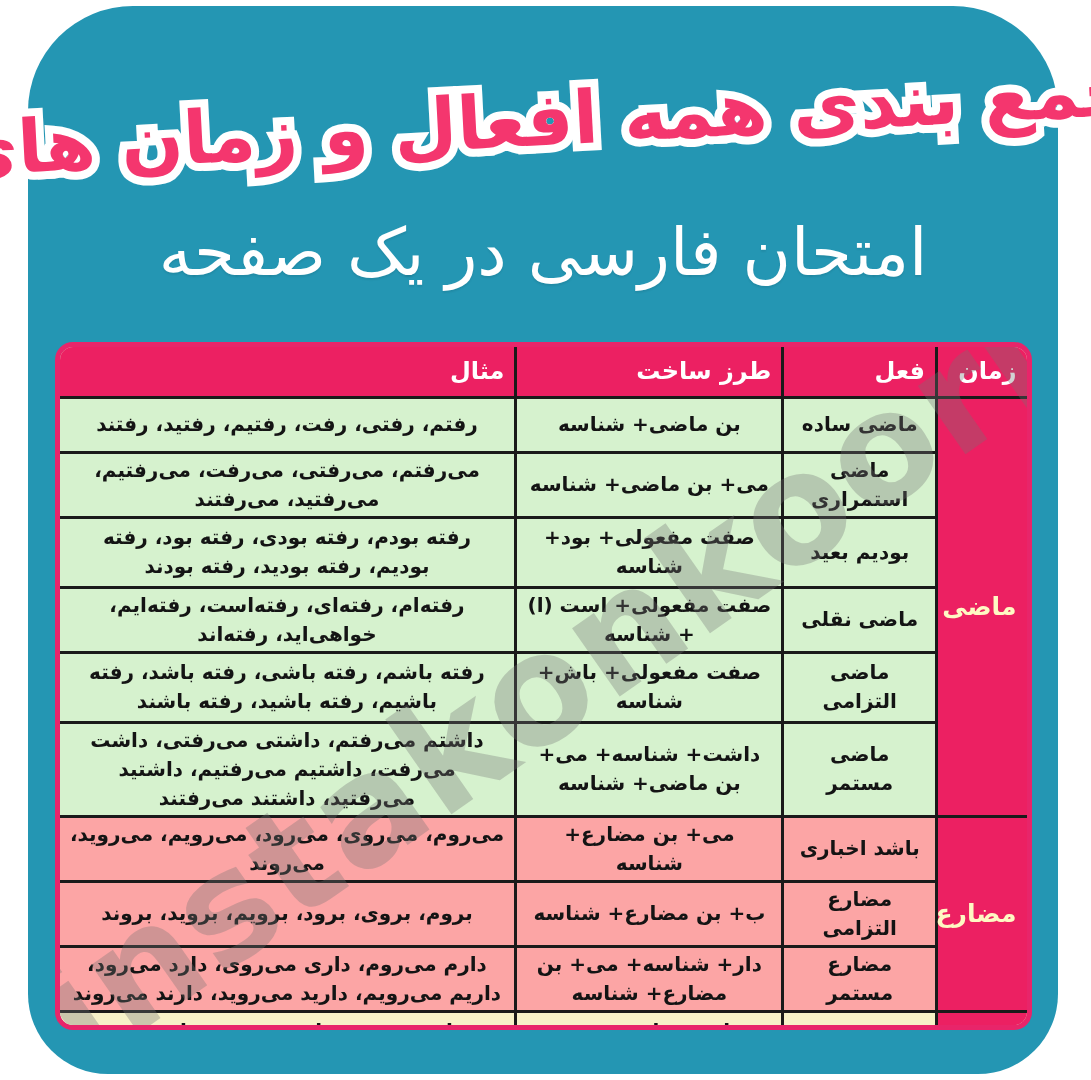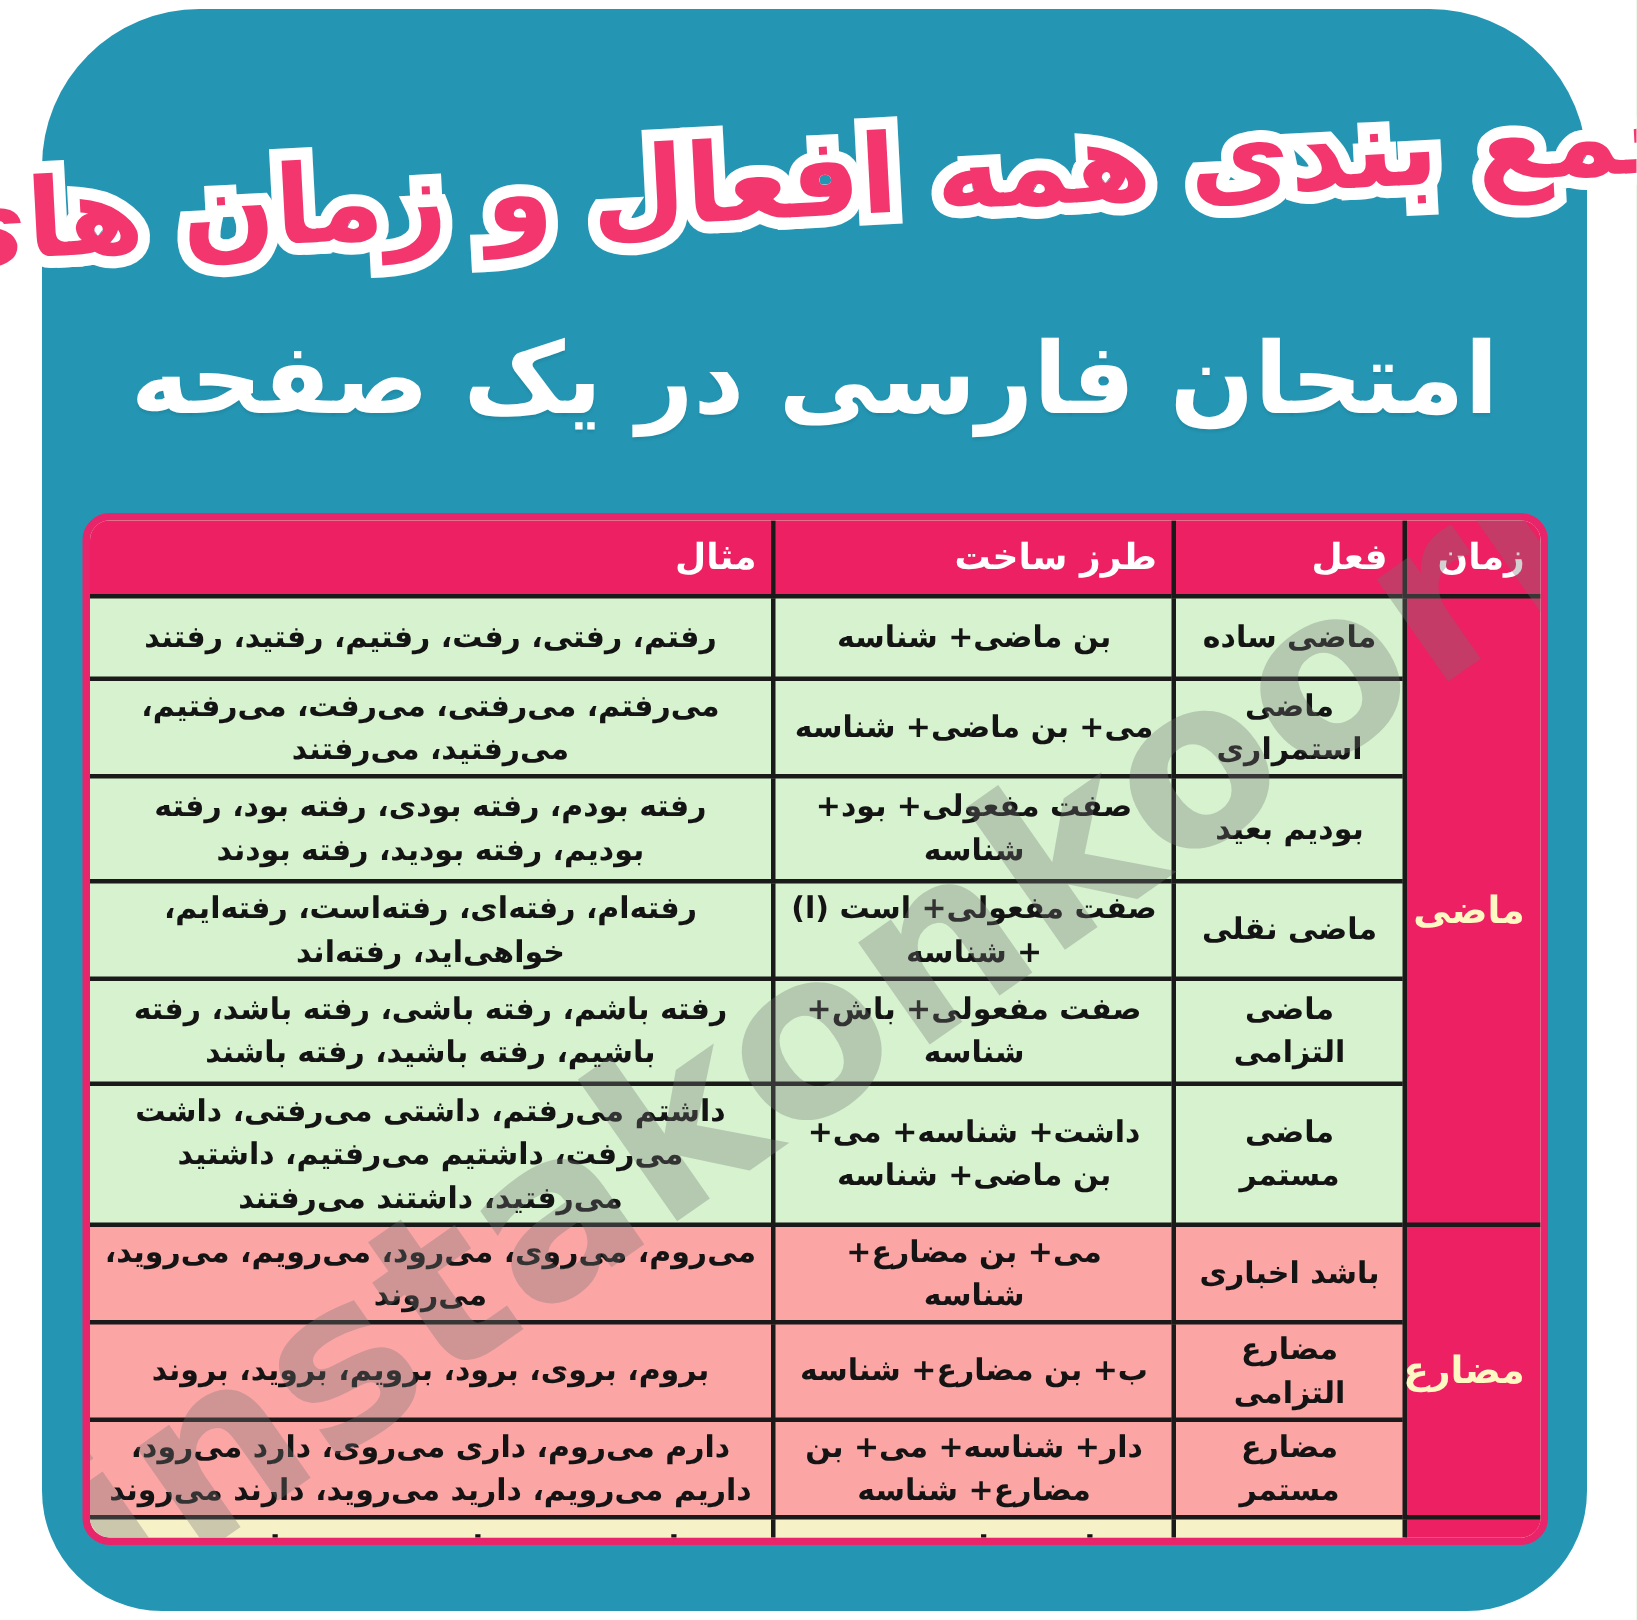--- a/index.html
+++ b/index.html
@@ -20,21 +20,21 @@
   }
   .t1{
     position:absolute;white-space:nowrap;
     font-size:73px;font-weight:bold;line-height:1;
     direction:rtl;
   }
   .t1-stroke{color:#ffffff;-webkit-text-stroke:16px #ffffff;}
   .t1-fill{color:#F4366E;}
   .title2{
     margin-top:36px;text-align:center;direction:rtl;
-    color:#ffffff;font-size:66px;font-weight:bold;line-height:1;
+    color:#ffffff;font-size:66px;font-weight:normal;line-height:1;
     text-shadow:0 2px 2px rgba(0,0,0,0.08);
   }
   
   .table-frame{
     position:relative;
     margin:56px auto 0;
     width:977px;height:688px;
     border:5px solid #E8256A;
     border-radius:18px;
     overflow:hidden;

